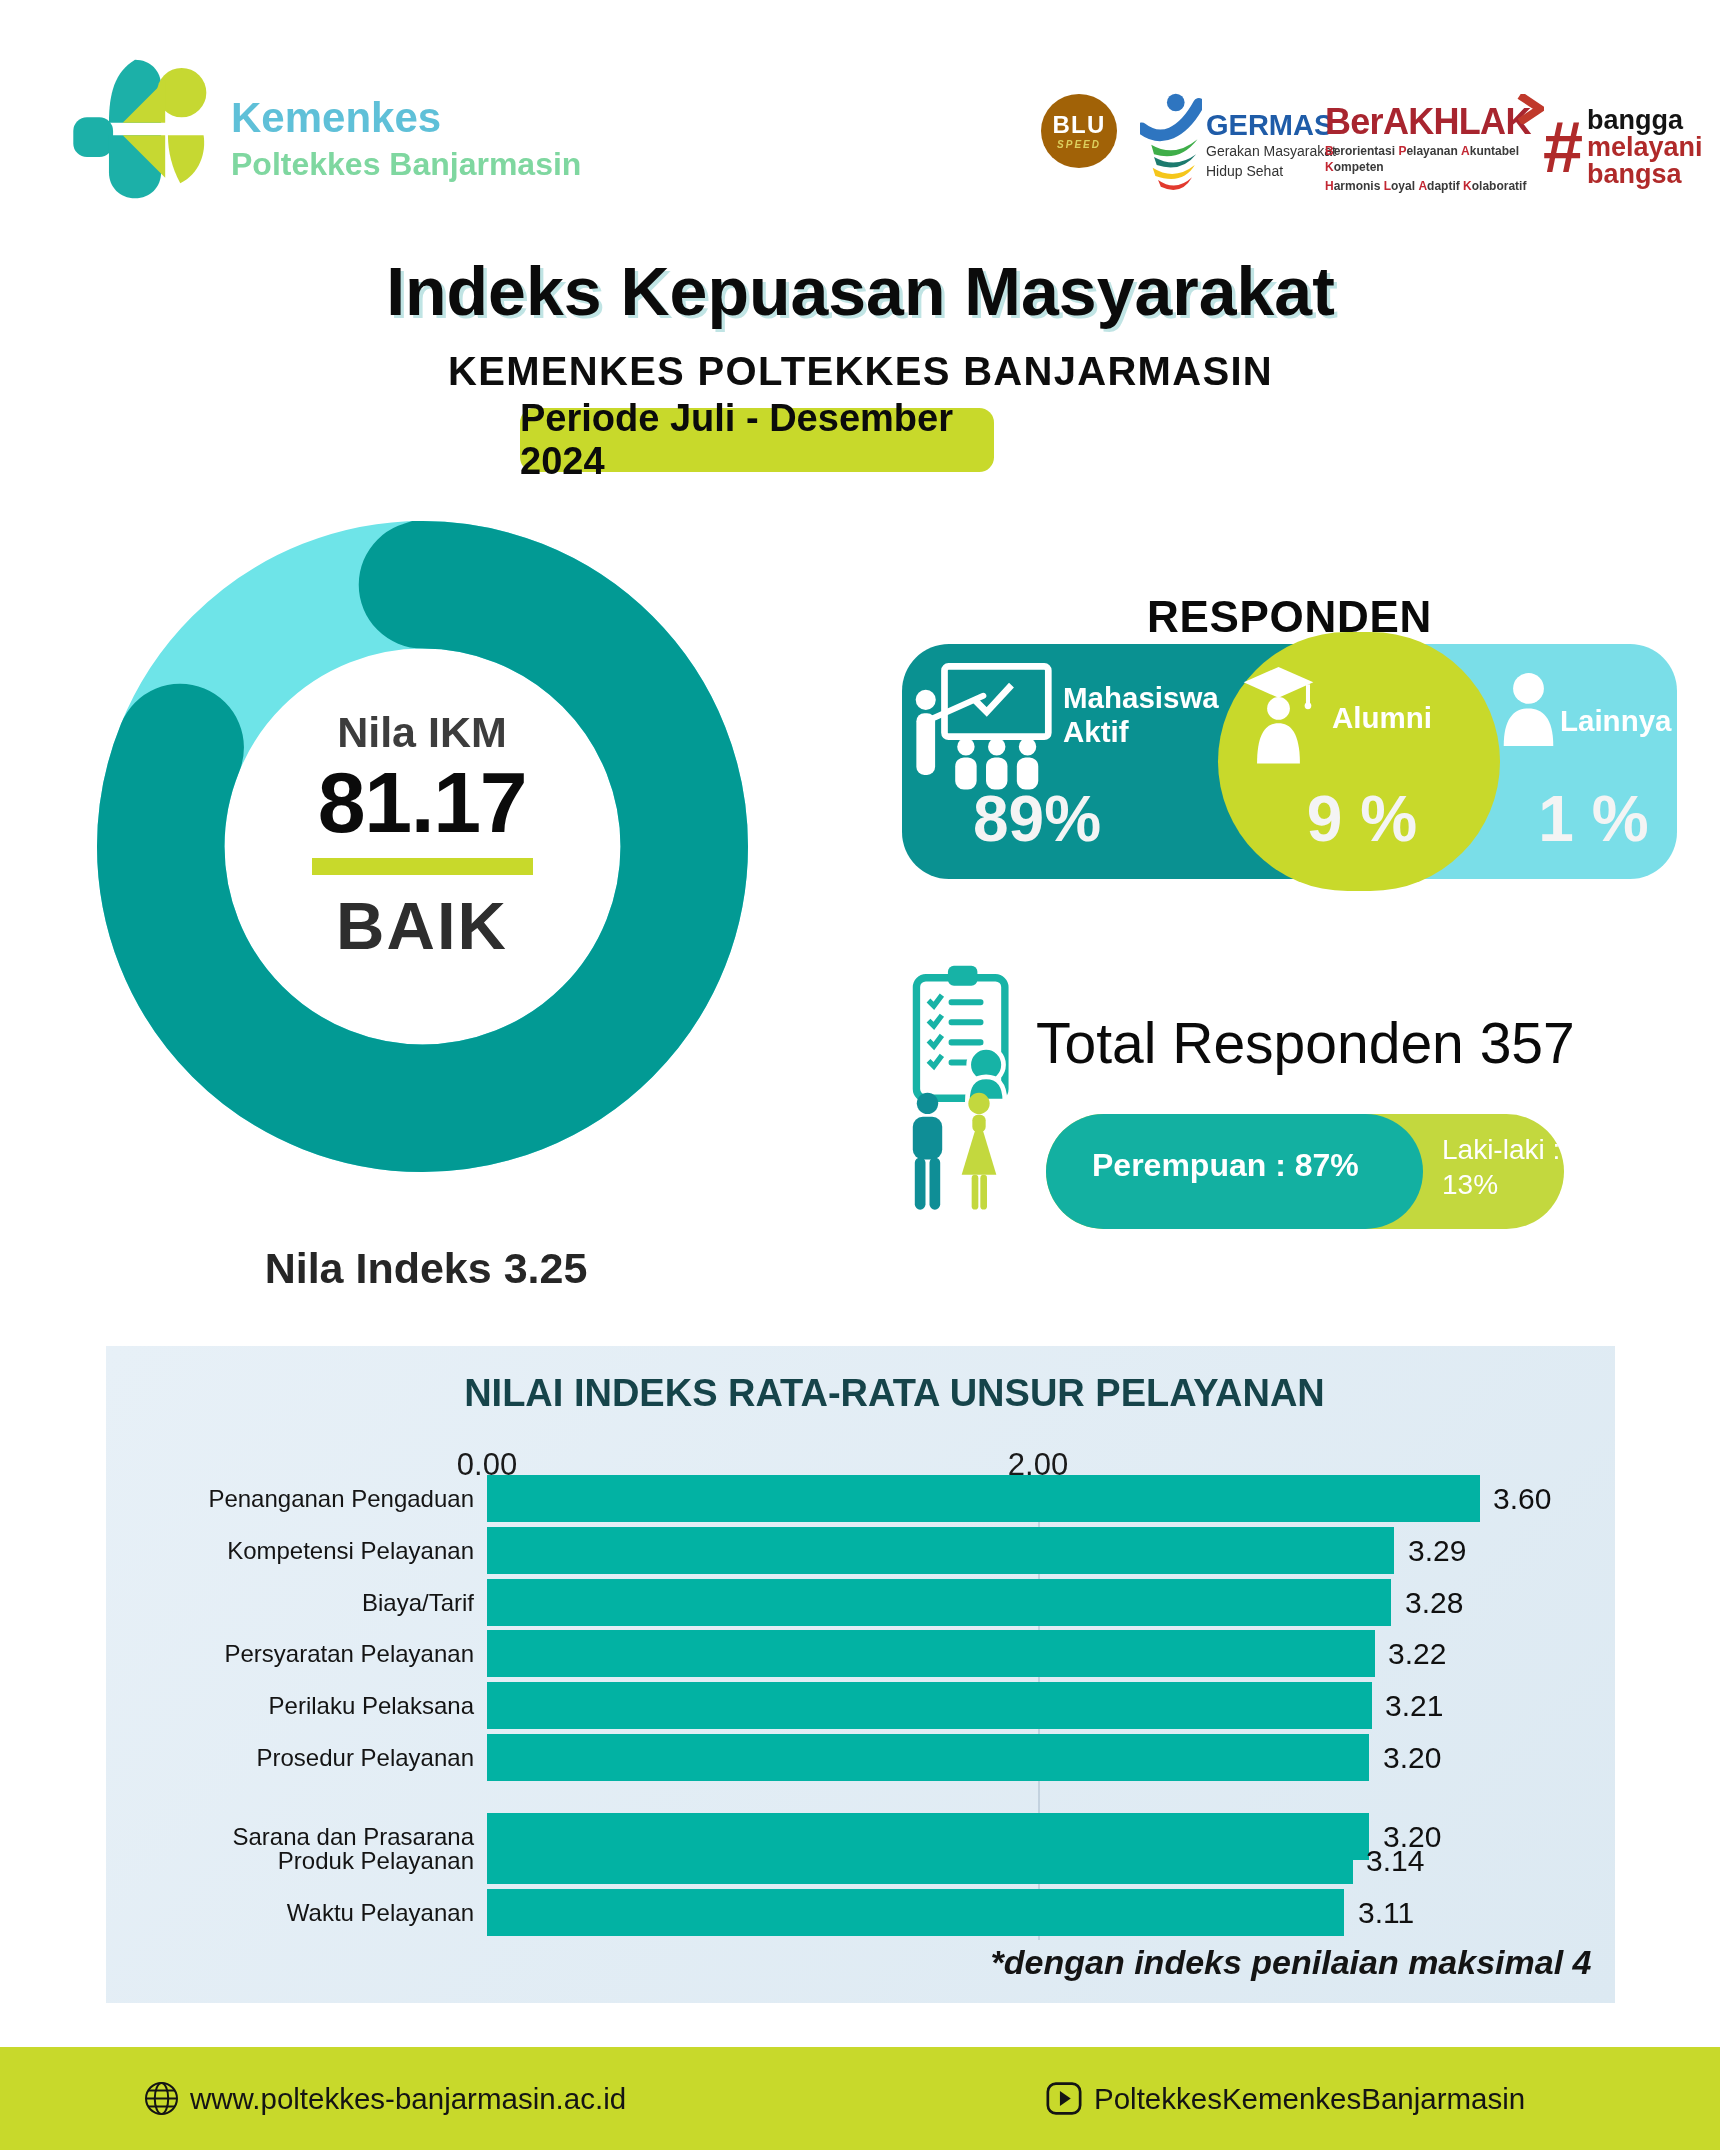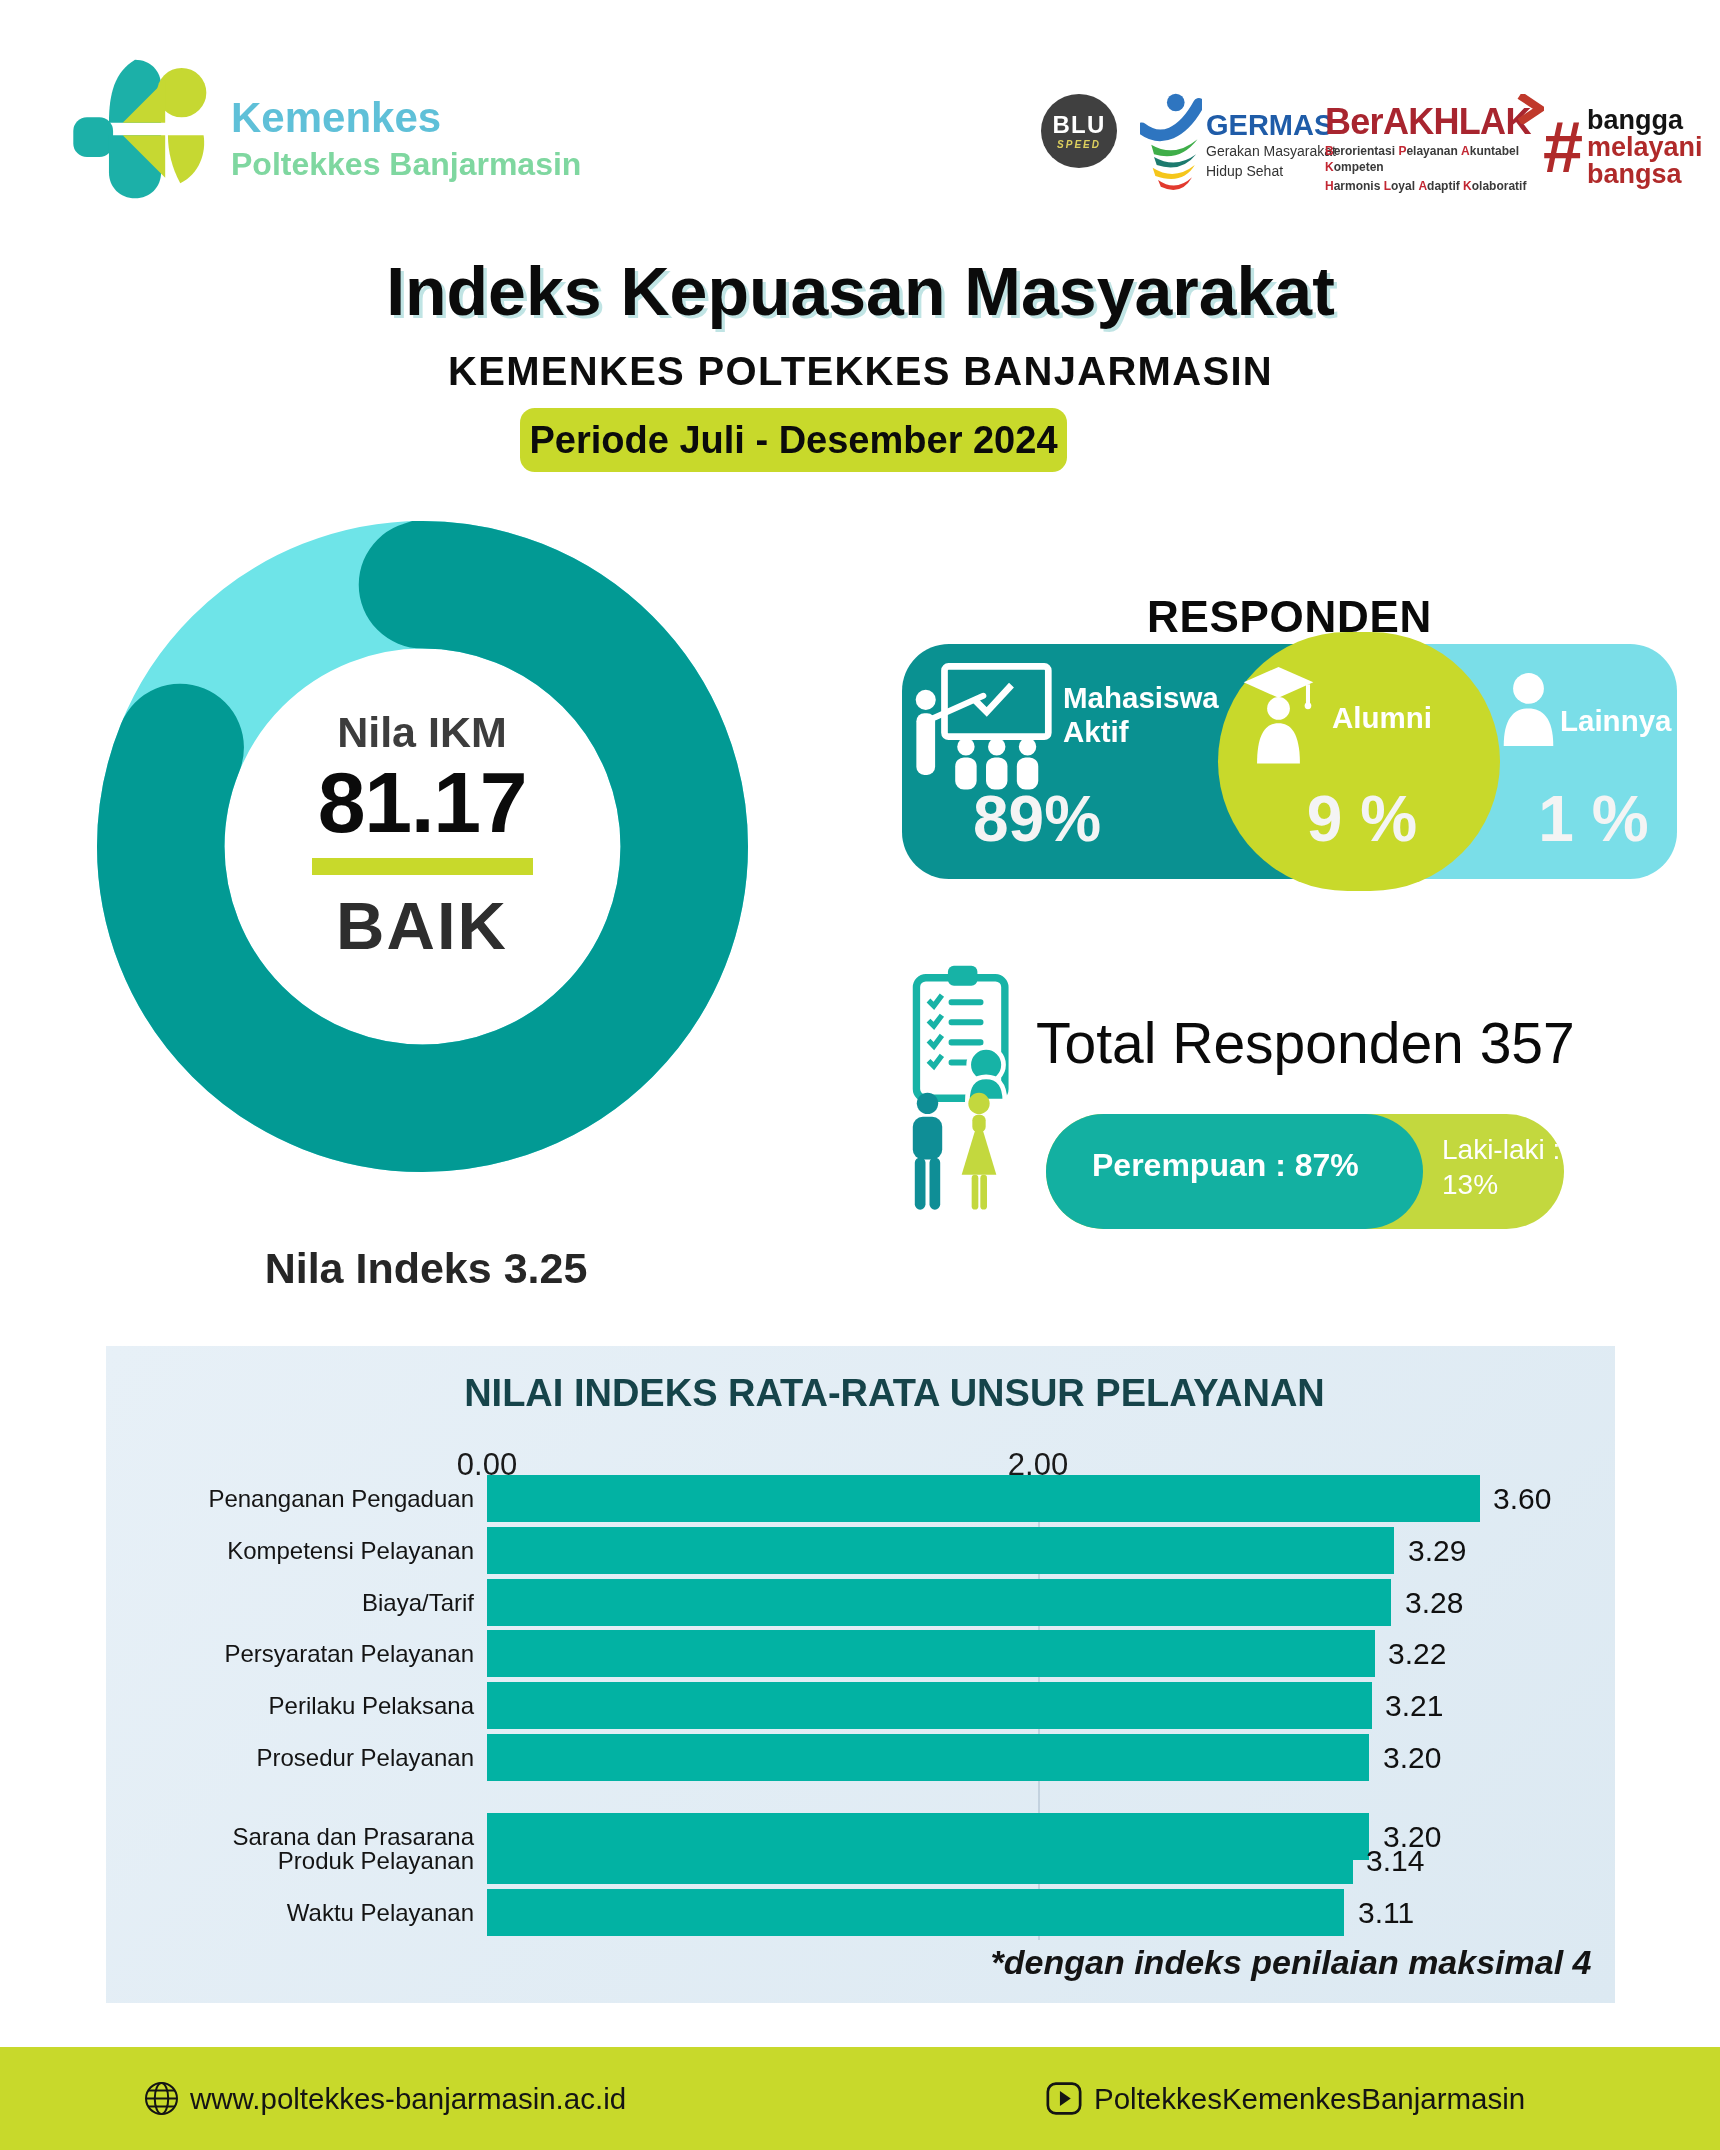--- a/index.html
+++ b/index.html
@@ -8,21 +8,21 @@
   .abs{position:absolute;}
 
   
   #brand-mark{left:70px;top:57px;width:141px;height:144px;}
   #brand-text{left:231px;top:94px;}
   #brand-line1{font-size:42px;font-weight:bold;color:#5fc0d8;letter-spacing:0px;}
   #brand-line2{font-size:32px;font-weight:bold;color:#7fd7a0;margin-top:4px;}
 
   
   #blu-logo{left:1041px;top:94px;width:76px;height:74px;border-radius:50%;
-            background:#404040;display:flex;flex-direction:column;align-items:center;justify-content:center;}
+            background:#a16207;display:flex;flex-direction:column;align-items:center;justify-content:center;}
   #blu-text{color:#fff;font-size:24px;font-weight:bold;letter-spacing:1.3px;line-height:1;}
   #blu-sub{color:#ddd05e;font-size:10px;font-weight:bold;font-style:italic;letter-spacing:2px;margin-top:2px;}
   #germas-icon{left:1140px;top:93px;width:62px;height:102px;}
   #germas-text{left:1206px;top:111px;width:154px;}
   #germas-title{font-size:29px;font-weight:bold;color:#1f5ca8;line-height:1;}
   .germas-sub{font-size:14px;color:#333;margin-top:3.4px;line-height:1.15;}
   #berakhlak{left:1325px;top:104px;width:221px;}
   #berakhlak-title{font-size:36px;font-weight:bold;color:#a8252f;line-height:1;letter-spacing:-0.7px;}
   #berakhlak-chevron{left:1517px;top:94px;width:27px;height:29.5px;}
   .berakhlak-sub{font-size:12px;font-weight:bold;color:#3a3a3a;line-height:1.35;margin-top:2.7px;}
@@ -33,21 +33,21 @@
   .bangga-line{font-size:27px;font-weight:bold;line-height:1.0;}
   #bangga-1{color:#141414;}
   #bangga-2{color:#b02a2a;}
   #bangga-3{color:#b02a2a;}
 
   
   #main-title{left:0;top:252px;width:1721px;text-align:center;font-size:68px;font-weight:bold;
               color:#0b0b0b;letter-spacing:0px;text-shadow:3.4px 3.4px 0 rgba(140,205,205,0.55);}
   #sub-title{left:0;top:349px;width:1721px;text-align:center;font-size:40px;font-weight:bold;
              color:#0d0d0d;letter-spacing:1.3px;}
-  #period-badge{left:520px;top:408px;width:547px;height:64px;background:#c8d92b;border-radius:14.8px;
+  #period-badge{left:520px;top:408px;width:474px;height:64px;background:#c8d92b;border-radius:14.8px;
                 display:flex;align-items:center;justify-content:center;}
   #period-badge span{font-size:38px;font-weight:bold;color:#0b0b0b;}
 
   
   #donut{left:97px;top:521px;width:651px;height:651px;}
   #donut-center{left:221px;top:708px;width:402px;text-align:center;}
   #ikm-label{font-size:43px;font-weight:bold;color:#3d3d3d;}
   #ikm-value{font-size:86px;font-weight:bold;color:#0b0b0b;line-height:1.05;letter-spacing:-1.3px;}
   #ikm-divider{width:221px;height:17.4px;background:#c8d92b;margin:10.7px auto 12px auto;}
   #ikm-rating{font-size:67px;font-weight:bold;color:#2e2e2e;letter-spacing:2px;}

